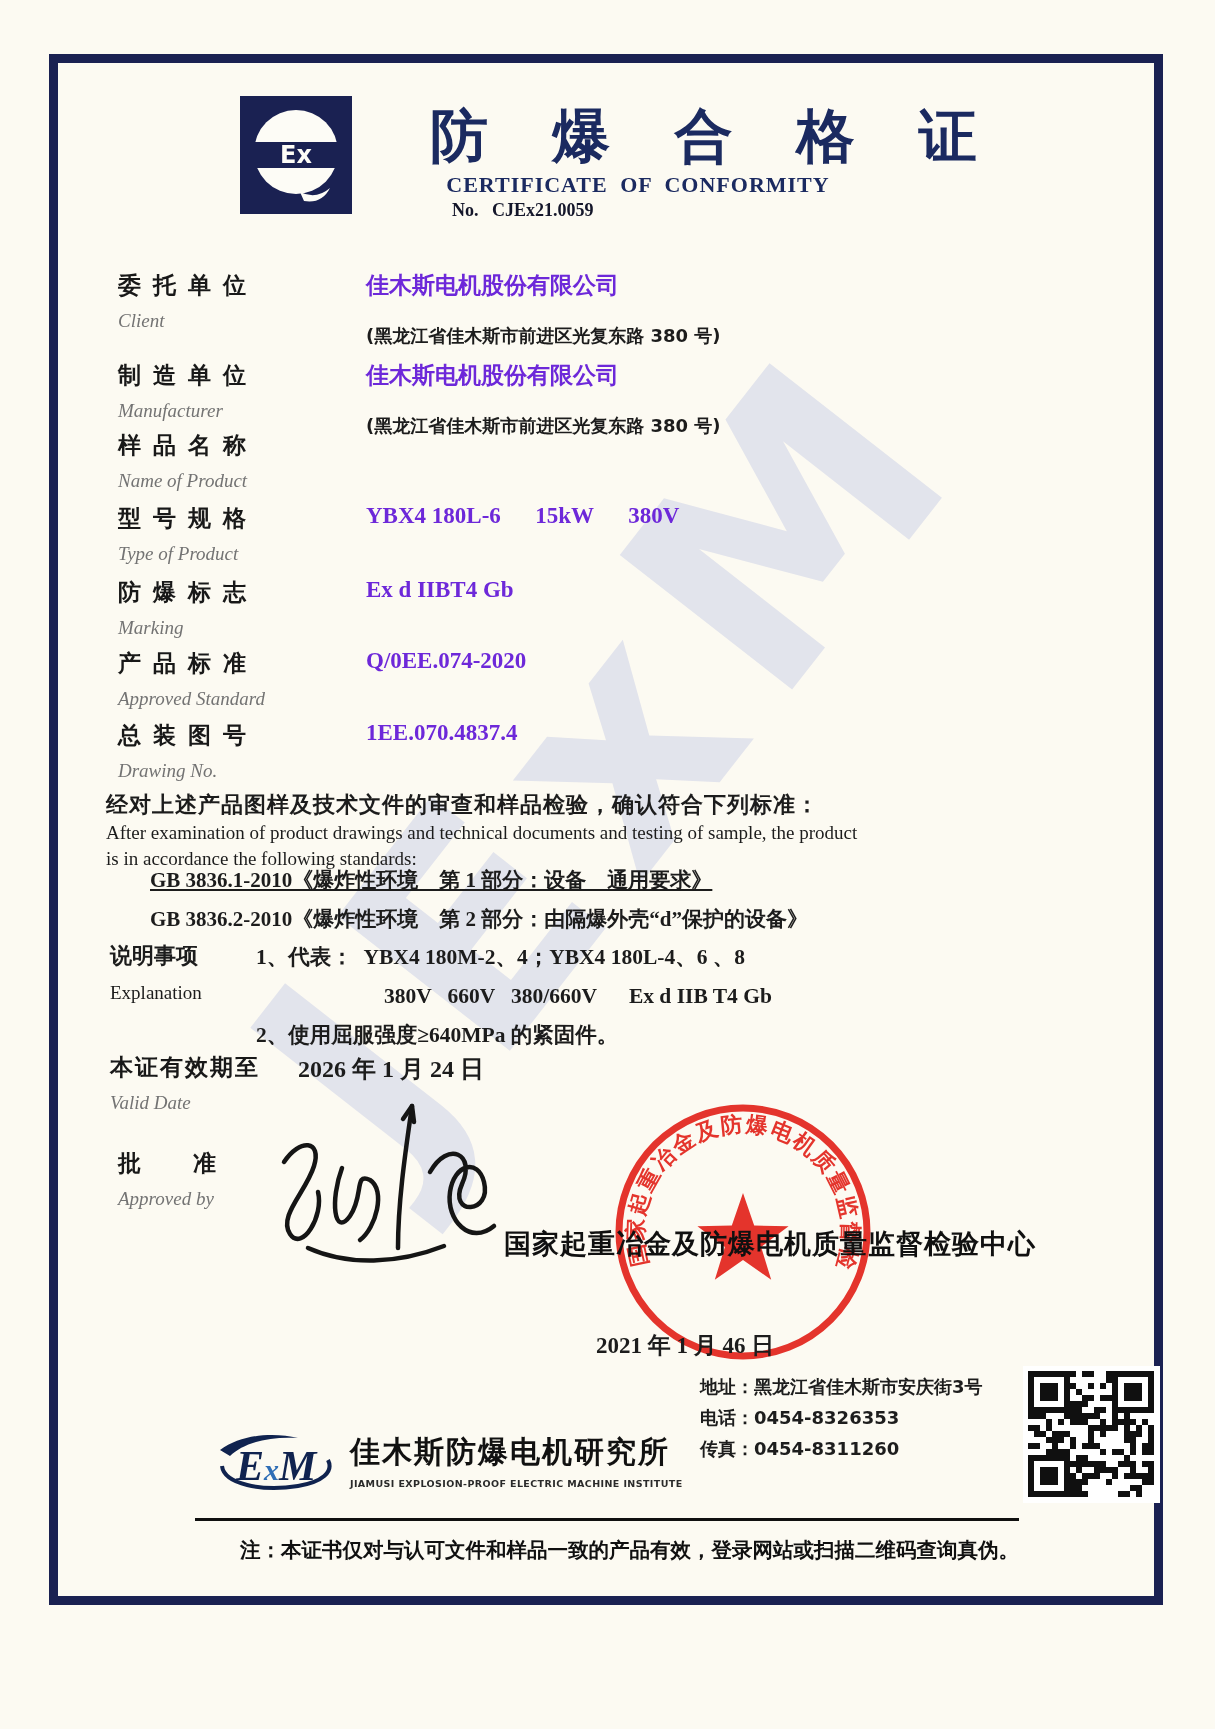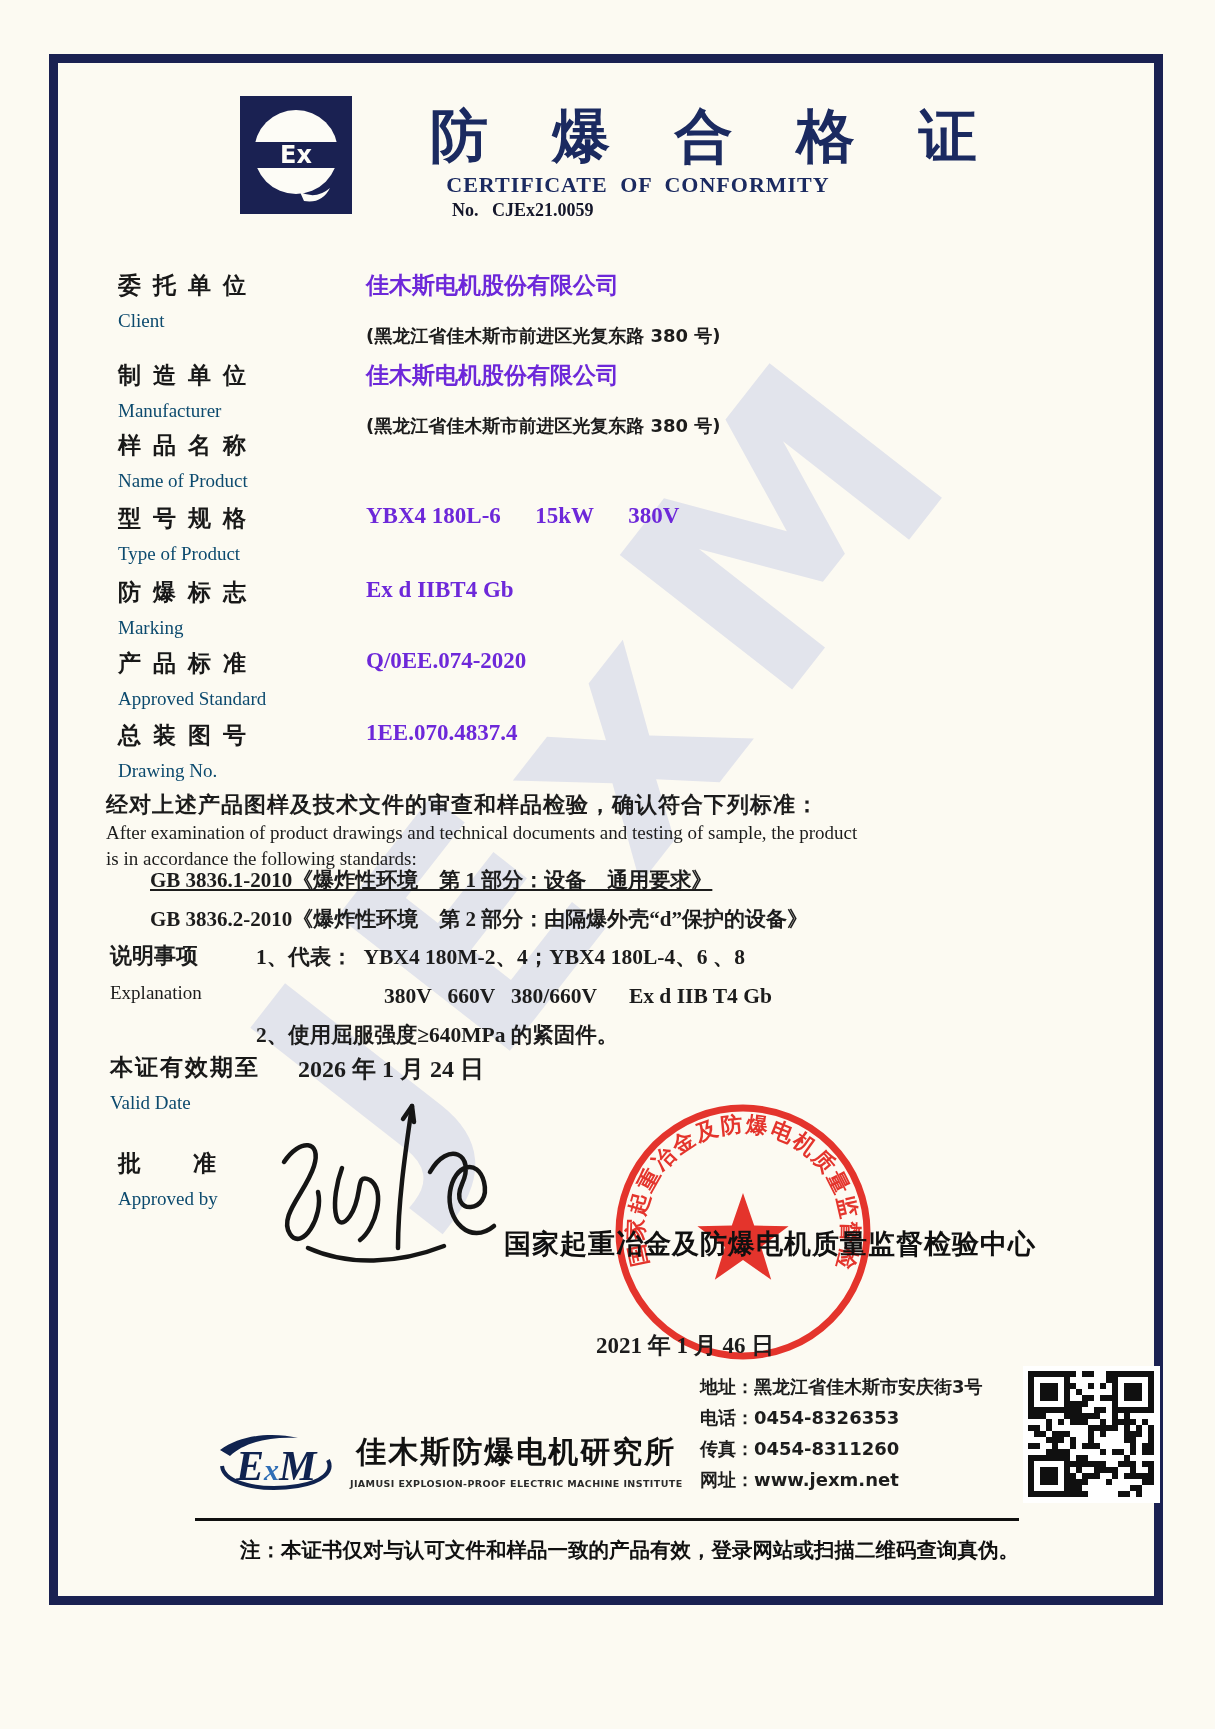--- a/index.html
+++ b/index.html
@@ -16,21 +16,21 @@
   .title{left:430px;top:98px;width:440px;font-size:58px;font-weight:bold;color:#1b2a60;
          letter-spacing:22px;white-space:nowrap;}
   .subtitle{left:408px;top:172px;width:460px;text-align:center;font-size:22px;font-weight:bold;
             color:#1b2a60;font-family:"Liberation Serif",serif;letter-spacing:1px;word-spacing:6px;white-space:nowrap;}
   .certno{left:452px;top:200px;font-size:18px;font-weight:bold;color:#14162a;
           font-family:"Liberation Serif",serif;white-space:pre;}
   
   .field{position:absolute;left:118px;display:flex;z-index:2;}
   .flabel{width:248px;flex:0 0 248px;}
   .fcn{font-size:23px;font-weight:bold;letter-spacing:2px;color:#181818;white-space:nowrap;}
-  .fen{font-size:19px;font-family:"Liberation Serif",serif;margin-top:9px;color:#0c4a6e;}
+  .fen{font-size:19px;font-family:"Liberation Serif",serif;margin-top:9px;color:#737373;font-style:italic;}
   .fv1{font-size:23px;font-weight:bold;color:#6d28d9;white-space:pre;}
   .fv1.latin{font-family:"Liberation Serif",serif;}
   .fv2{font-size:18px;font-weight:bold;margin-top:23px;white-space:nowrap;}
   
   .stmt-cn{left:106px;top:790px;font-size:22px;font-weight:bold;letter-spacing:1px;white-space:nowrap;}
   .stmt-en{left:106px;top:820px;font-size:19px;font-family:"Liberation Serif",serif;line-height:26px;}
   .std1{left:150px;top:866px;text-decoration:underline;}
   .std2{left:150px;top:905px;}
   .stdline{font-size:21px;font-weight:bold;font-family:"Liberation Serif",serif;white-space:nowrap;}
   
@@ -48,21 +48,21 @@
   .appr-label{left:118px;top:1148px;}
   .signature{left:248px;top:1088px;width:292px;height:206px;z-index:3;}
   .stamp{left:612px;top:1101px;width:262px;height:262px;z-index:2;opacity:.92;}
   .org{left:420px;top:1226px;width:700px;text-align:center;z-index:3;}
   .org-cn{font-size:27px;font-weight:bold;letter-spacing:1px;color:#101010;white-space:nowrap;}
   .org-en{font-size:19.5px;font-weight:bold;font-family:"Liberation Serif",serif;line-height:26px;margin-top:5px;}
   .issue-date{left:555px;top:1330px;width:260px;text-align:center;font-size:23px;font-weight:bold;
               font-family:"Liberation Serif",serif;z-index:3;white-space:pre;}
   
   .f-logo{left:212px;top:1430px;width:130px;height:64px;}
-  .inst{left:350px;top:1432px;text-align:center;}
+  .inst{left:350px;top:1432px;}
   .inst-cn{font-size:30px;font-weight:bold;letter-spacing:2px;color:#111;white-space:nowrap;}
   .inst-en{font-size:9.5px;font-weight:bold;letter-spacing:.4px;color:#2a2a2a;margin-top:5px;}
   .contact{left:700px;top:1371px;font-size:18px;font-weight:bold;line-height:31px;color:#1d1d1d;}
   .qr{left:1023px;top:1366px;width:137px;height:137px;background:#fff;padding:0;}
   .qr-grid{position:relative;width:126px;height:126px;margin:5px;}
   .qr-c{position:absolute;width:6px;height:6px;background:#101010;}
   .qr-finder{position:absolute;width:42px;height:42px;border:6px solid #101010;box-sizing:border-box;background:#fff;}
   .qr-finder::after{content:"";position:absolute;left:6px;top:6px;width:18px;height:18px;background:#101010;}
   .divider{left:195px;top:1518px;width:824px;height:3px;background:#101010;}
   .note{left:240px;top:1536px;font-size:20.5px;font-weight:bold;color:#101010;white-space:nowrap;}
@@ -216,21 +216,20 @@
     </text>
   </svg>
   <div class="abs inst">
     <div class="inst-cn">佳木斯防爆电机研究所</div>
     <div class="inst-en">JIAMUSI EXPLOSION-PROOF ELECTRIC MACHINE INSTITUTE</div>
   </div>
   <div class="abs contact">
     <div>地址：黑龙江省佳木斯市安庆街3号</div>
     <div>电话：0454-8326353</div>
     <div>传真：0454-8311260</div>
-    <div>网址：www.jexm.net</div>
   </div>
   <div class="abs qr">
     <div class="qr-grid">
       <div class="qr-finder" style="left:0;top:0"></div>
       <div class="qr-finder" style="left:84px;top:0"></div>
       <div class="qr-finder" style="left:0;top:84px"></div>
     <div class="qr-c" style="left: 42px; top: 0px;"></div>
         <div class="qr-c" style="left: 54px; top: 0px;"></div>
         <div class="qr-c" style="left: 60px; top: 0px;"></div>
         <div class="qr-c" style="left: 78px; top: 0px;"></div>

